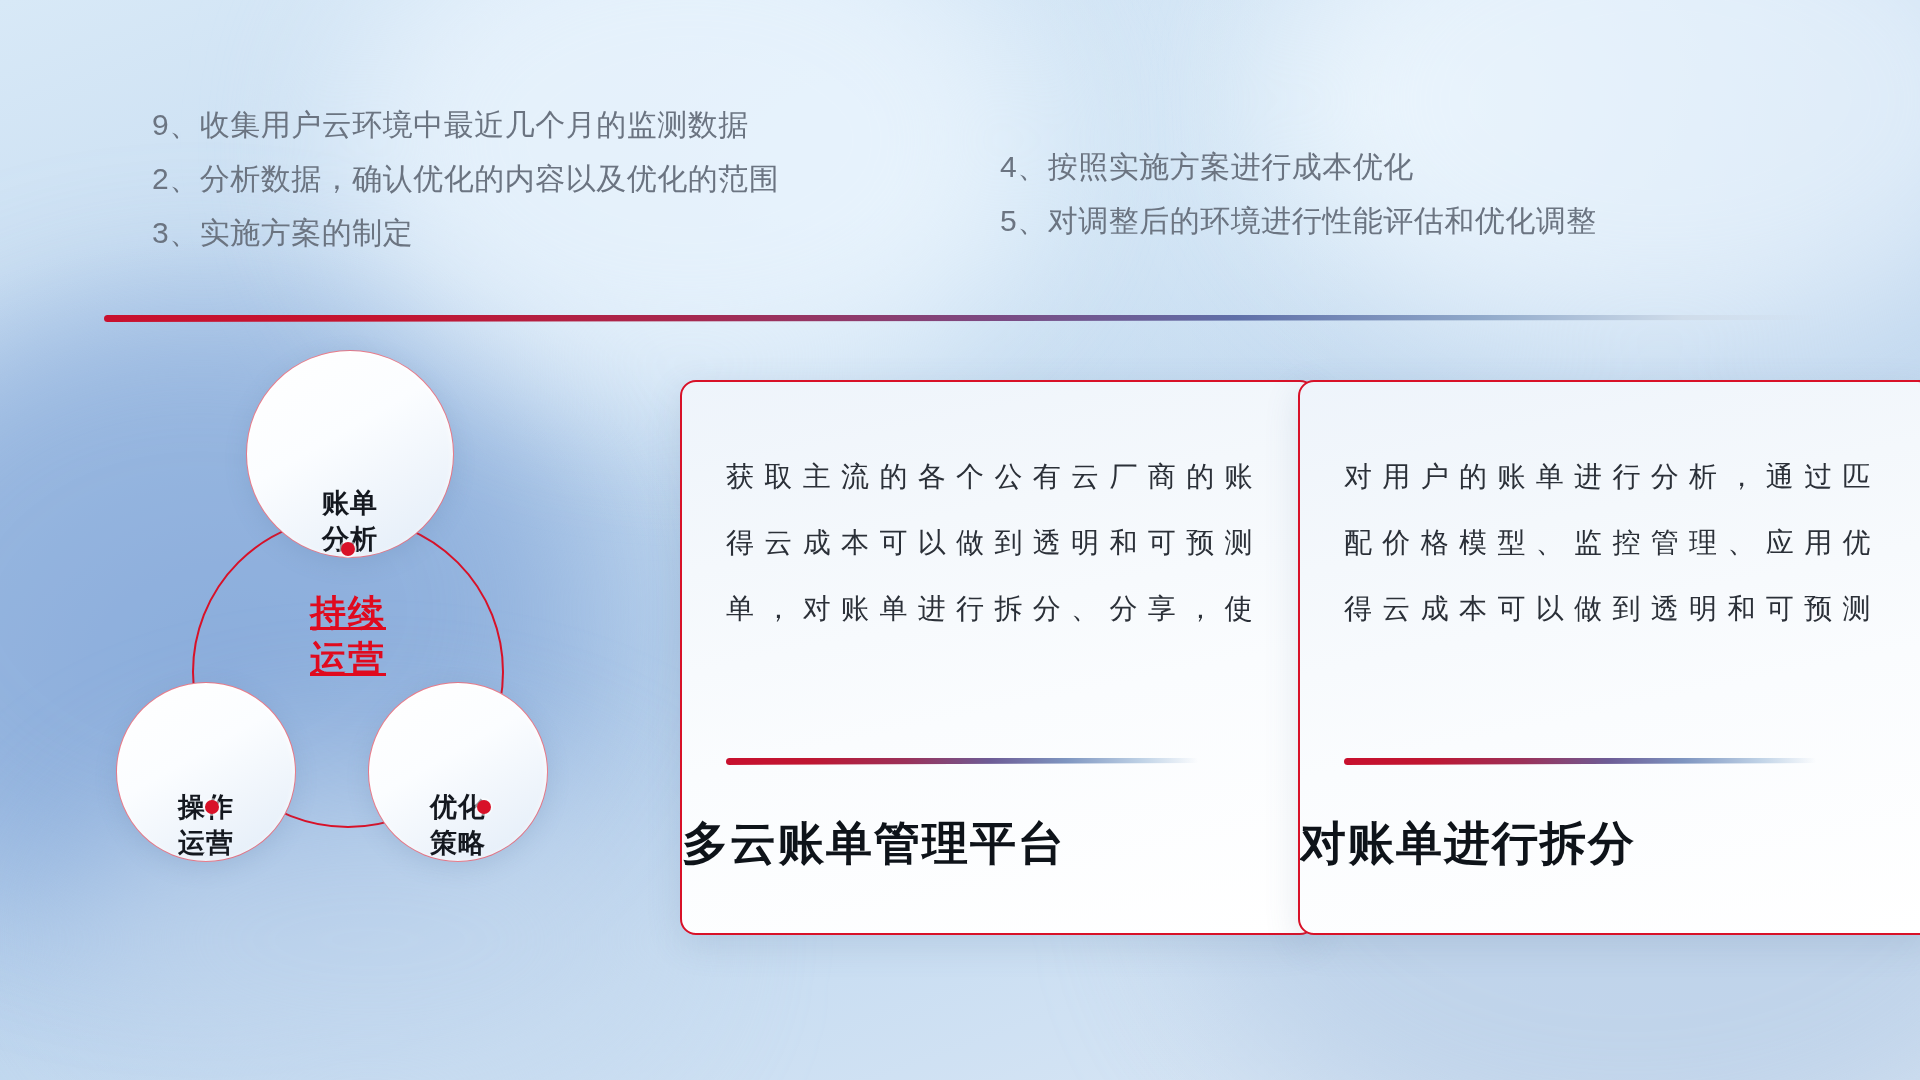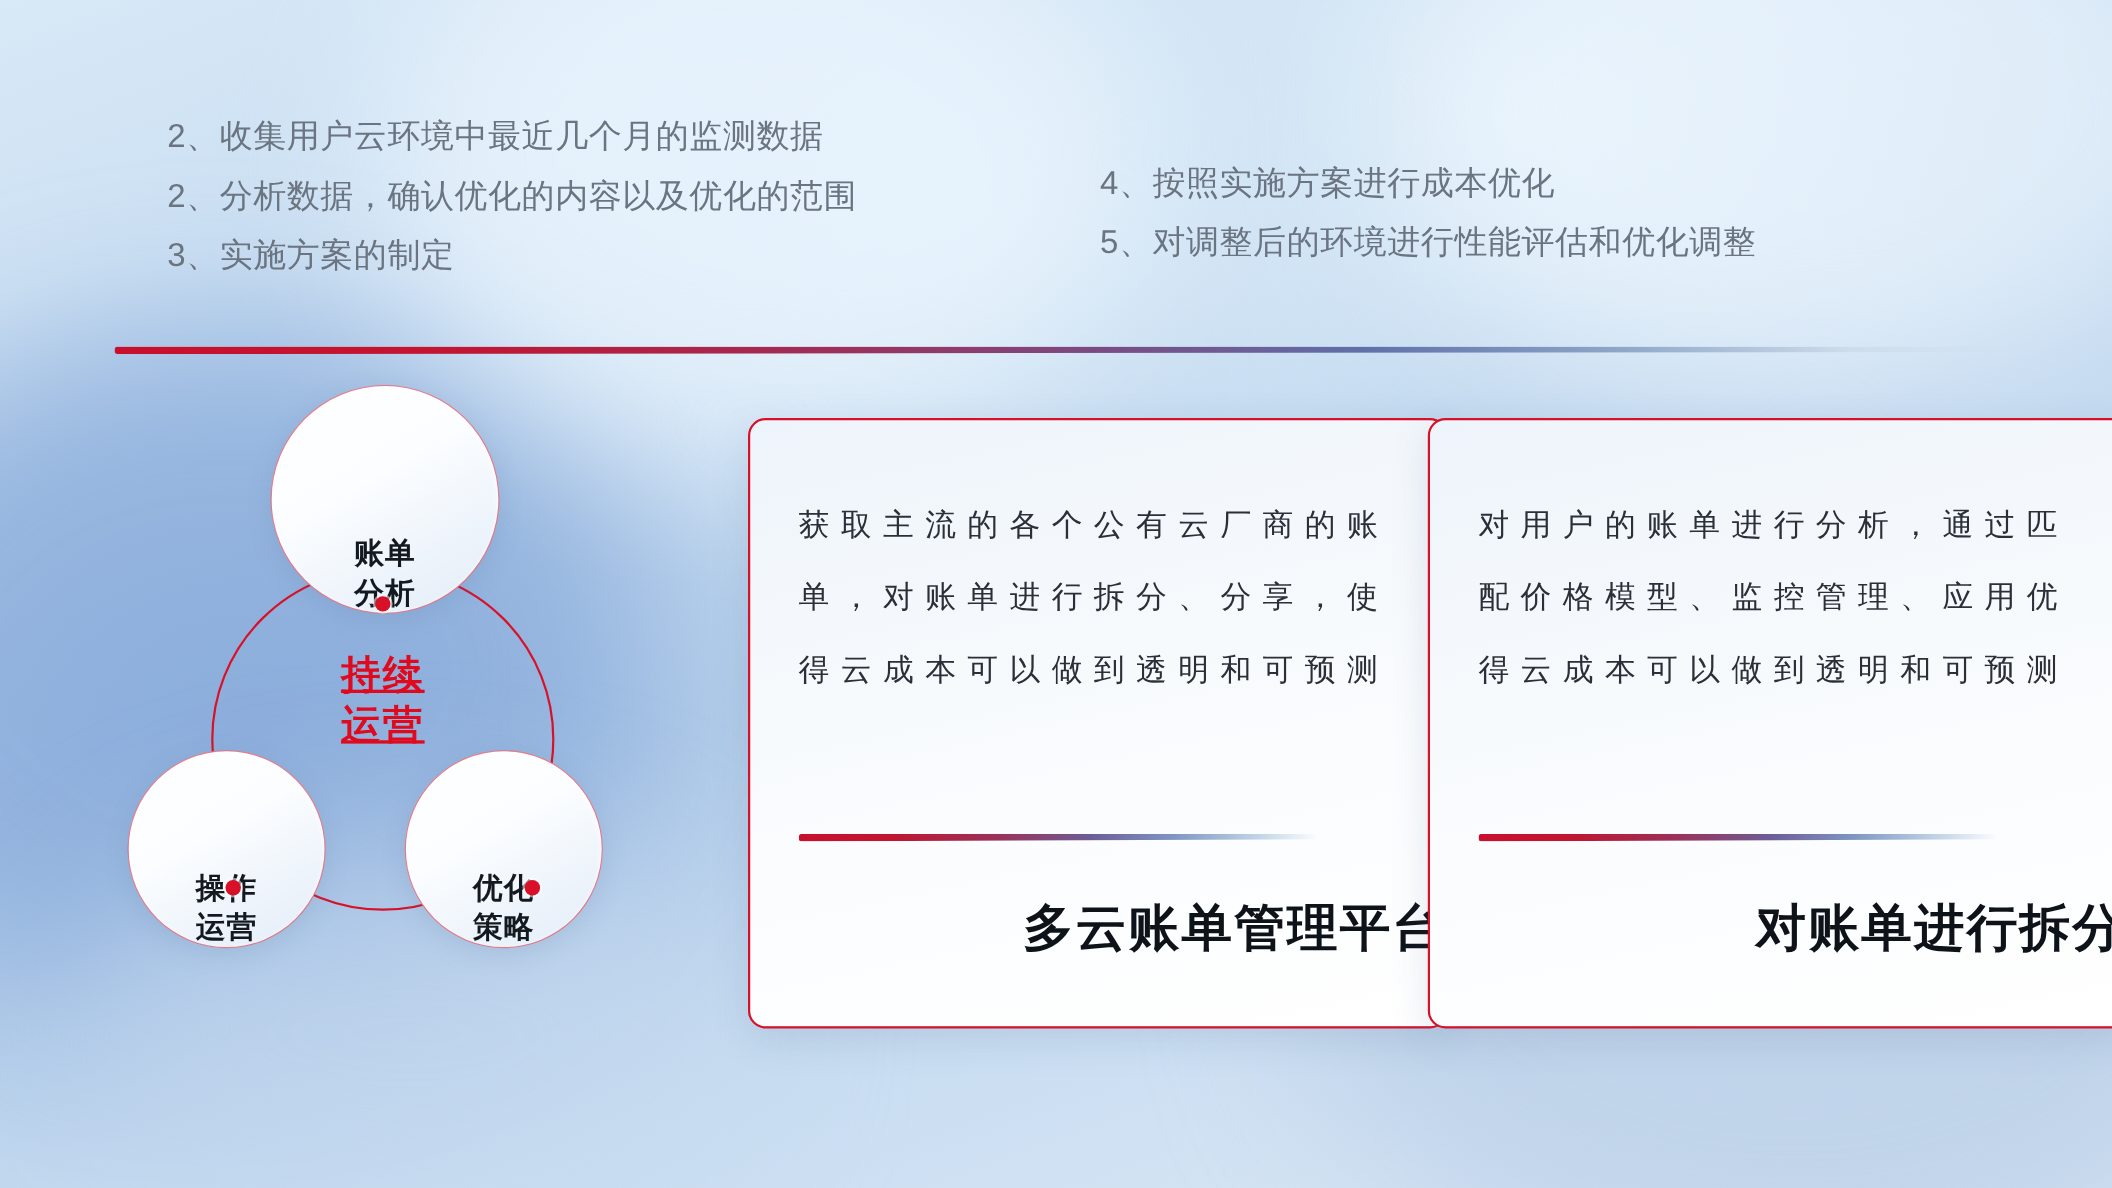--- a/index.html
+++ b/index.html
@@ -195,41 +195,41 @@
       #bfd2e6 88%,
       rgba(222,233,244,0) 100%);
     border-radius: 4px 0 0 4px;
     clip-path: polygon(0 0, 100% 0, 100% 72%, 0 100%);
   }
   .card-title {
     position: absolute;
     left: 0;
     right: 0;
     bottom: 58px;
-    text-align: right;
+    text-align: left;
     color: #0e1319;
     font-size: 46px;
     font-weight: bold;
     letter-spacing: 2px;
   }
 </style>
 </head>
 <body>
 
 <div id="slide">
 
   <div class="bg-blob b1"></div>
   <div class="bg-blob b2"></div>
   <div class="bg-blob b3"></div>
   <div class="bg-blob b4"></div>
   <div class="bg-blob b5"></div>
 
   <div class="steps">
     <div class="steps-col left">
-      <span class="step-line">2、收集用户云环境中最近几个月的监测数据</span>
+      <span class="step-line">9、收集用户云环境中最近几个月的监测数据</span>
       <span class="step-line">2、分析数据，确认优化的内容以及优化的范围</span>
       <span class="step-line">3、实施方案的制定</span>
     </div>
     <div class="steps-col right">
       <span class="step-line">4、按照实施方案进行成本优化</span>
       <span class="step-line">5、对调整后的环境进行性能评估和优化调整</span>
     </div>
   </div>
 
   <div class="divider-main"></div>
@@ -266,22 +266,22 @@
       <span class="center-line">持续</span>
       <span class="center-line">运营</span>
     </div>
   </div>
 
   <div class="cards">
 
     <div class="card c1">
       <div class="card-body">
         <span class="card-line">获取主流的各个公有云厂商的账</span>
+        <span class="card-line">得云成本可以做到透明和可预测</span>
         <span class="card-line">单，对账单进行拆分、分享，使</span>
-        <span class="card-line">得云成本可以做到透明和可预测</span>
       </div>
       <div class="card-divider"></div>
       <div class="card-title">多云账单管理平台</div>
     </div>
 
     <div class="card c2">
       <div class="card-body">
         <span class="card-line">对用户的账单进行分析，通过匹</span>
         <span class="card-line">配价格模型、监控管理、应用优</span>
         <span class="card-line">得云成本可以做到透明和可预测</span>

